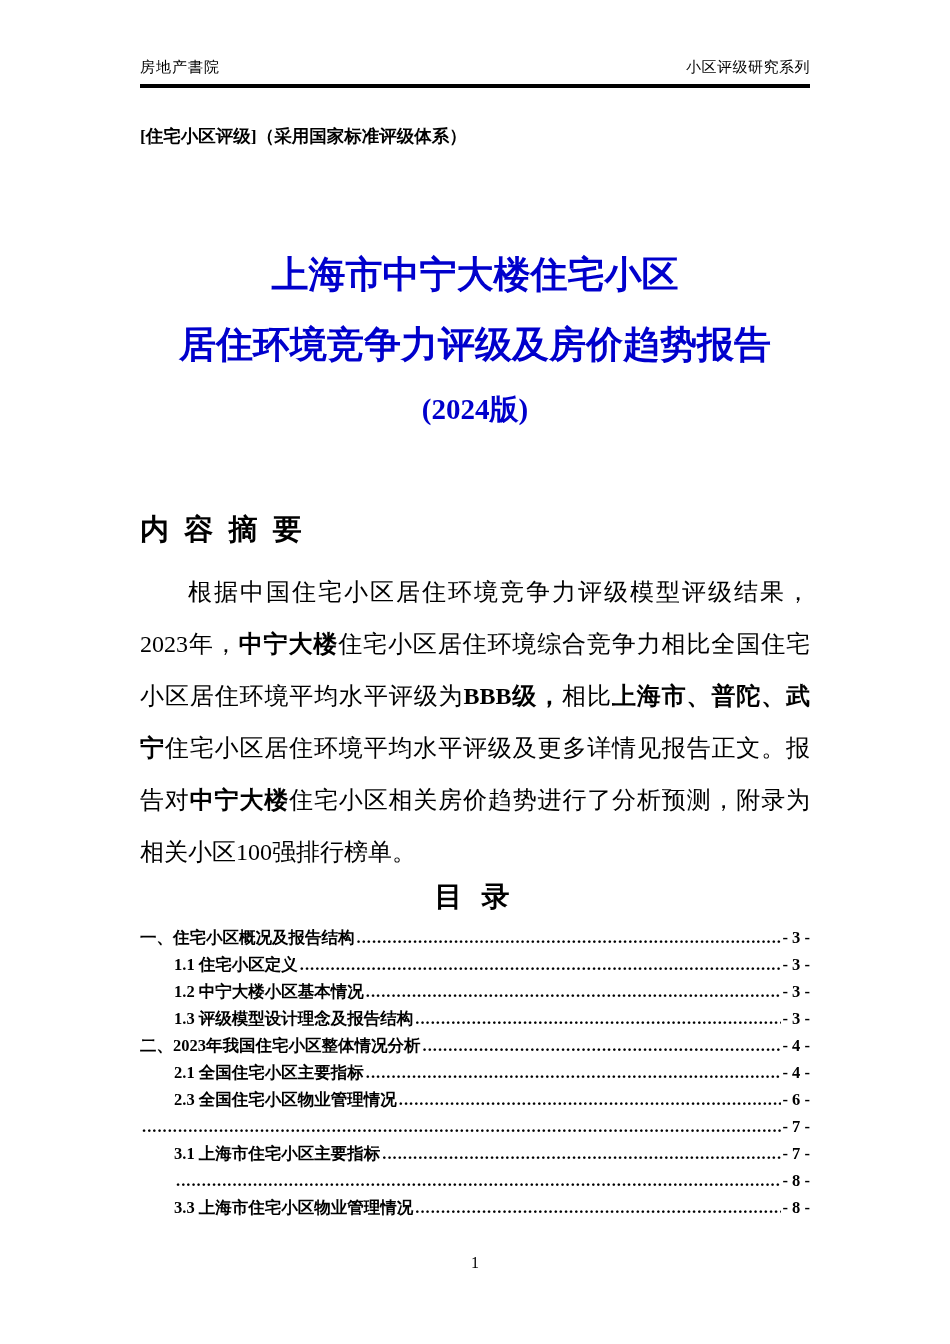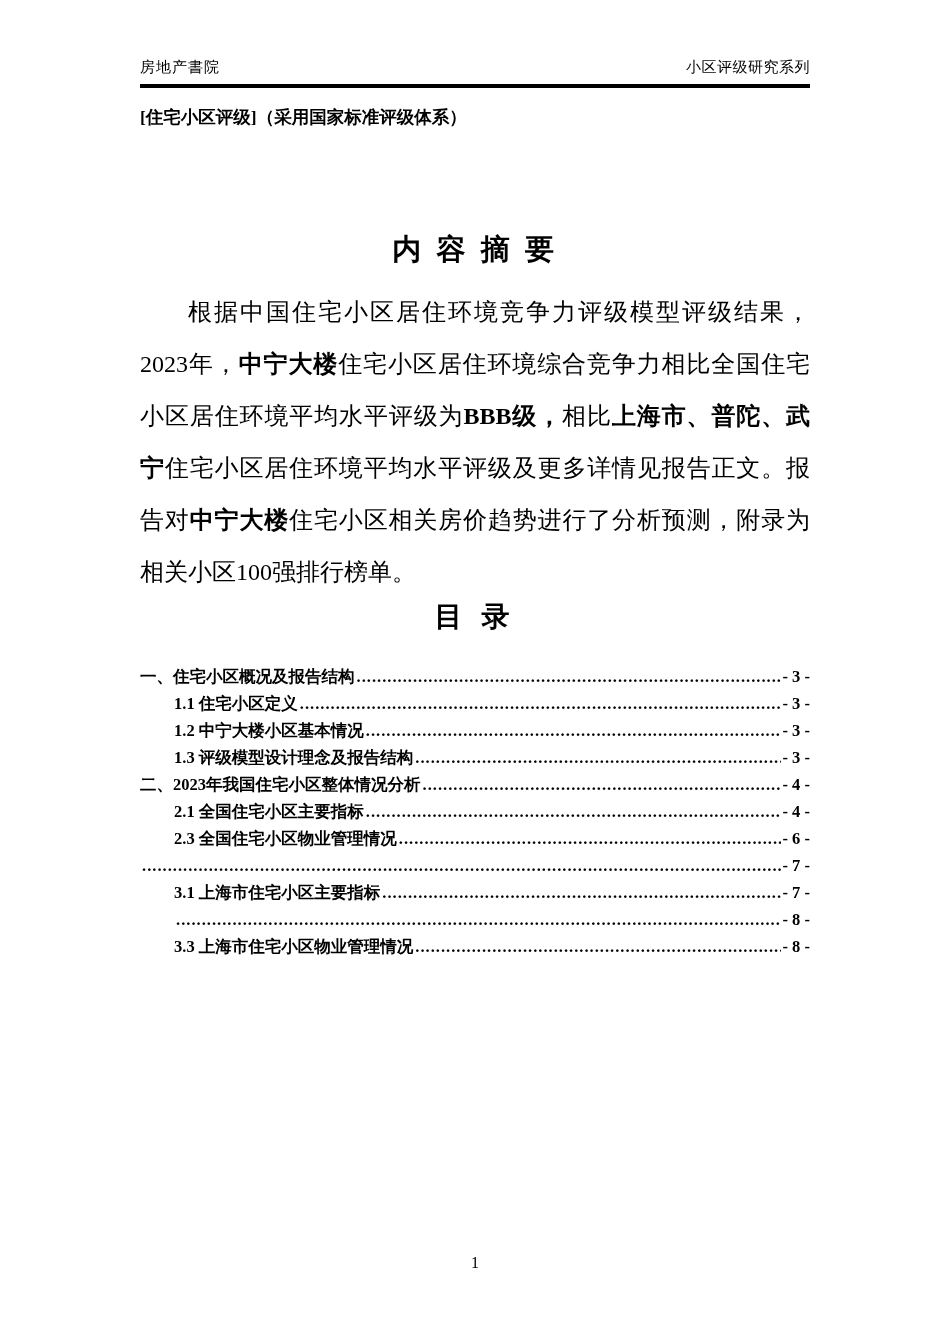--- a/index.html
+++ b/index.html
@@ -25,63 +25,63 @@
     justify-content: space-between;
     align-items: flex-end;
     font-size: 15px;
     padding-bottom: 7px;
     border-bottom: 4px solid #000000;
   }
   .header .h-left { letter-spacing: 1px; }
   .header .h-right { letter-spacing: 0.5px; }
   
   .tagline {
-    margin-top: 17px;
+    margin-top: 36px;
     font-weight: bold;
     font-size: 17.5px;
   }
   
   .title-block {
     margin-top: 92px;
     text-align: center;
     font-weight: bold;
   }
   .title-line {
     font-size: 37px;
     line-height: 70px;
   }
   .title-year {
     font-size: 29px;
     line-height: 58px;
   }
   
   .summary-heading {
-    margin-top: 101px;
-    text-align: center;
+    margin-top: 72px;
+    text-align: left;
     font-size: 29px;
     font-weight: bold;
     letter-spacing: 4px;
   }
   .summary-para {
     margin-top: 16px;
     font-size: 24px;
     line-height: 52px;
     text-align: justify;
     text-indent: 2em;
   }
   .summary-para .bold { font-weight: bold; }
   
   .toc-heading {
     text-align: center;
     font-size: 28px;
     font-weight: bold;
     letter-spacing: 6px;
   }
   .toc {
-    margin-top: 27px;
+    margin-top: 8px;
     font-size: 16.5px;
     font-weight: bold;
   }
   .toc-row {
     display: flex;
     align-items: baseline;
     line-height: 27px;
     white-space: nowrap;
   }
   .toc-row.level-2 { padding-left: 34px; align-items: center; }
@@ -112,20 +112,25 @@
 
 <div class="page">
 
   <div class="header">
     <span class="h-left">房地产書院</span>
     <span class="h-right">小区评级研究系列</span>
   </div>
 
   <div class="tagline">[住宅小区评级]（采用国家标准评级体系）</div>
 
+  <div class="title-block" style="color: rgb(0, 0, 204);">
+    <div class="title-line">上海市中宁大楼住宅小区</div>
+    <div class="title-line">居住环境竞争力评级及房价趋势报告</div>
+    <div class="title-year">(2024版)</div>
+  </div>
 
   <div class="summary-heading">内 容 摘 要</div>
 
   <p class="summary-para"><span>根据中国住宅小区居住环境竞争力评级模型评级结果，2023年，</span><span class="bold">中宁大楼</span><span>住宅小区居住环境综合竞争力相比全国住宅小区居住环境平均水平评级为</span><span class="bold">BBB级，</span><span>相比</span><span class="bold">上海市、普陀、武宁</span><span>住宅小区居住环境平均水平评级及更多详情见报告正文。报告对</span><span class="bold">中宁大楼</span><span>住宅小区相关房价趋势进行了分析预测，附录为相关小区100强排行榜单。</span></p>
 
   <div class="toc-heading">目 录</div>
 
   <div class="toc">
       <div class="toc-row level-1">
         <span class="toc-label">一、住宅小区概况及报告结构</span>

